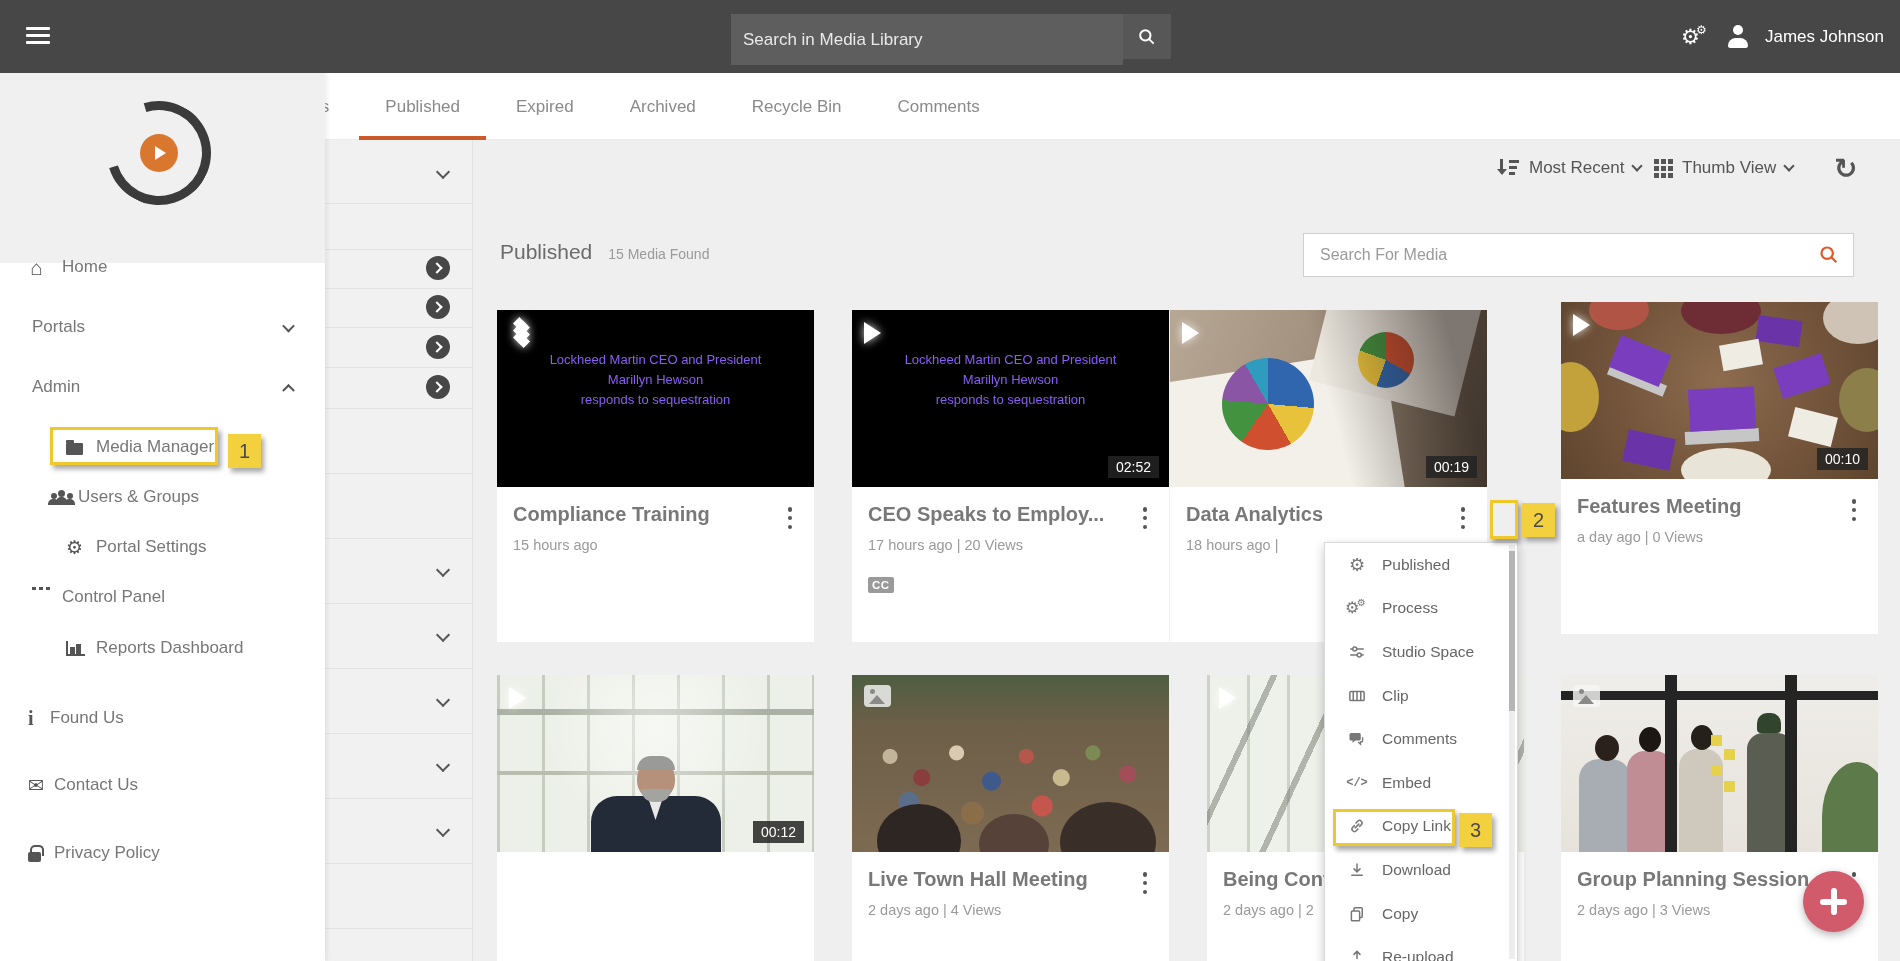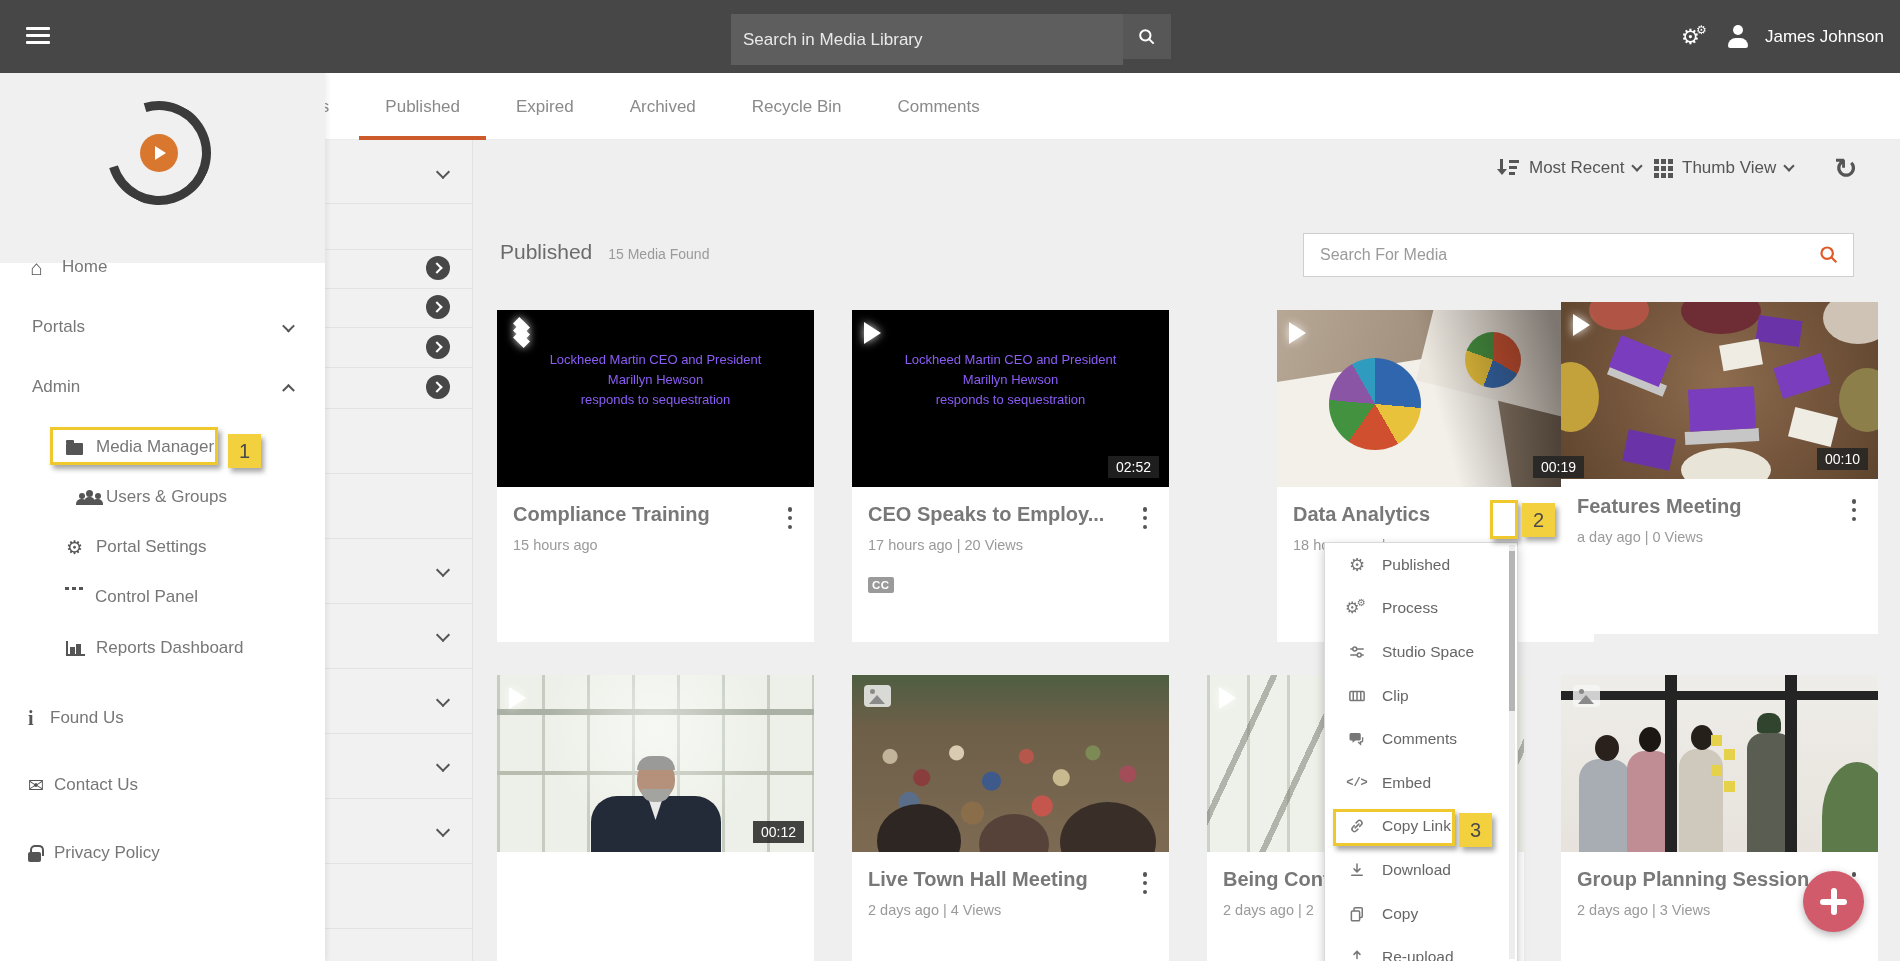--- a/index.html
+++ b/index.html
@@ -295,35 +295,35 @@
   <div class="nav-row" style="top:292px;padding-left:32px">
     <span>Admin</span>
     <span class="nav-chev chev-up"></span>
   </div>
   <div class="nav-row" style="top:352px;padding-left:66px">
     <span class="nic" style="width:30px">
         <span class="ic-folder"></span>
       </span>
     <span>Media Manager</span>
   </div>
-  <div class="nav-row" style="top:402px;padding-left:76px">
+  <div class="nav-row" style="top:402px;padding-left:48px">
     <span class="nic" style="width:30px">
         <span class="ic-users">
           <span class="u-p u1"></span>
           <span class="u-p u2"></span>
           <span class="u-p u3"></span>
         </span>
       </span>
     <span>Users &amp; Groups</span>
   </div>
   <div class="nav-row" style="top:452px;padding-left:66px">
     <span class="nic ic-gear" style="width:30px">⚙</span>
     <span>Portal Settings</span>
   </div>
-  <div class="nav-row" style="top:502px;padding-left:65px">
+  <div class="nav-row" style="top:502px;padding-left:32px">
     <span class="nic" style="width:30px">
         <span class="ic-list"><span class="l"></span><span class="l"></span><span class="l" style="margin-bottom:0"></span></span>
       </span>
     <span>Control Panel</span>
   </div>
   <div class="nav-row" style="top:553px;padding-left:66px">
     <span class="nic" style="width:30px">
         <span class="ic-chart"></span>
       </span>
     <span>Reports Dashboard</span>
@@ -426,21 +426,21 @@
     <div class="kebab">
         <i></i>
         <i></i>
         <i></i>
       </div>
     <div class="cmeta">17 hours ago | 20 Views</div>
     <span class="ccbadge">CC</span>
   </div>
 </div>
 
-<div class="card" style="left:1277px;top:310px">
+<div class="card" style="left:1170px;top:310px">
   <div class="thumb th-analytics">
     <div class="ta-paper"></div>
       <div class="ta-paper2"></div>
     <div class="ta-pie"></div>
       <div class="ta-pie2"></div>
     <div class="ta-shadow"></div>
     <div class="play-ov"></div>
     <div class="dur">00:19</div>
   </div>
   <div class="cinfo">

